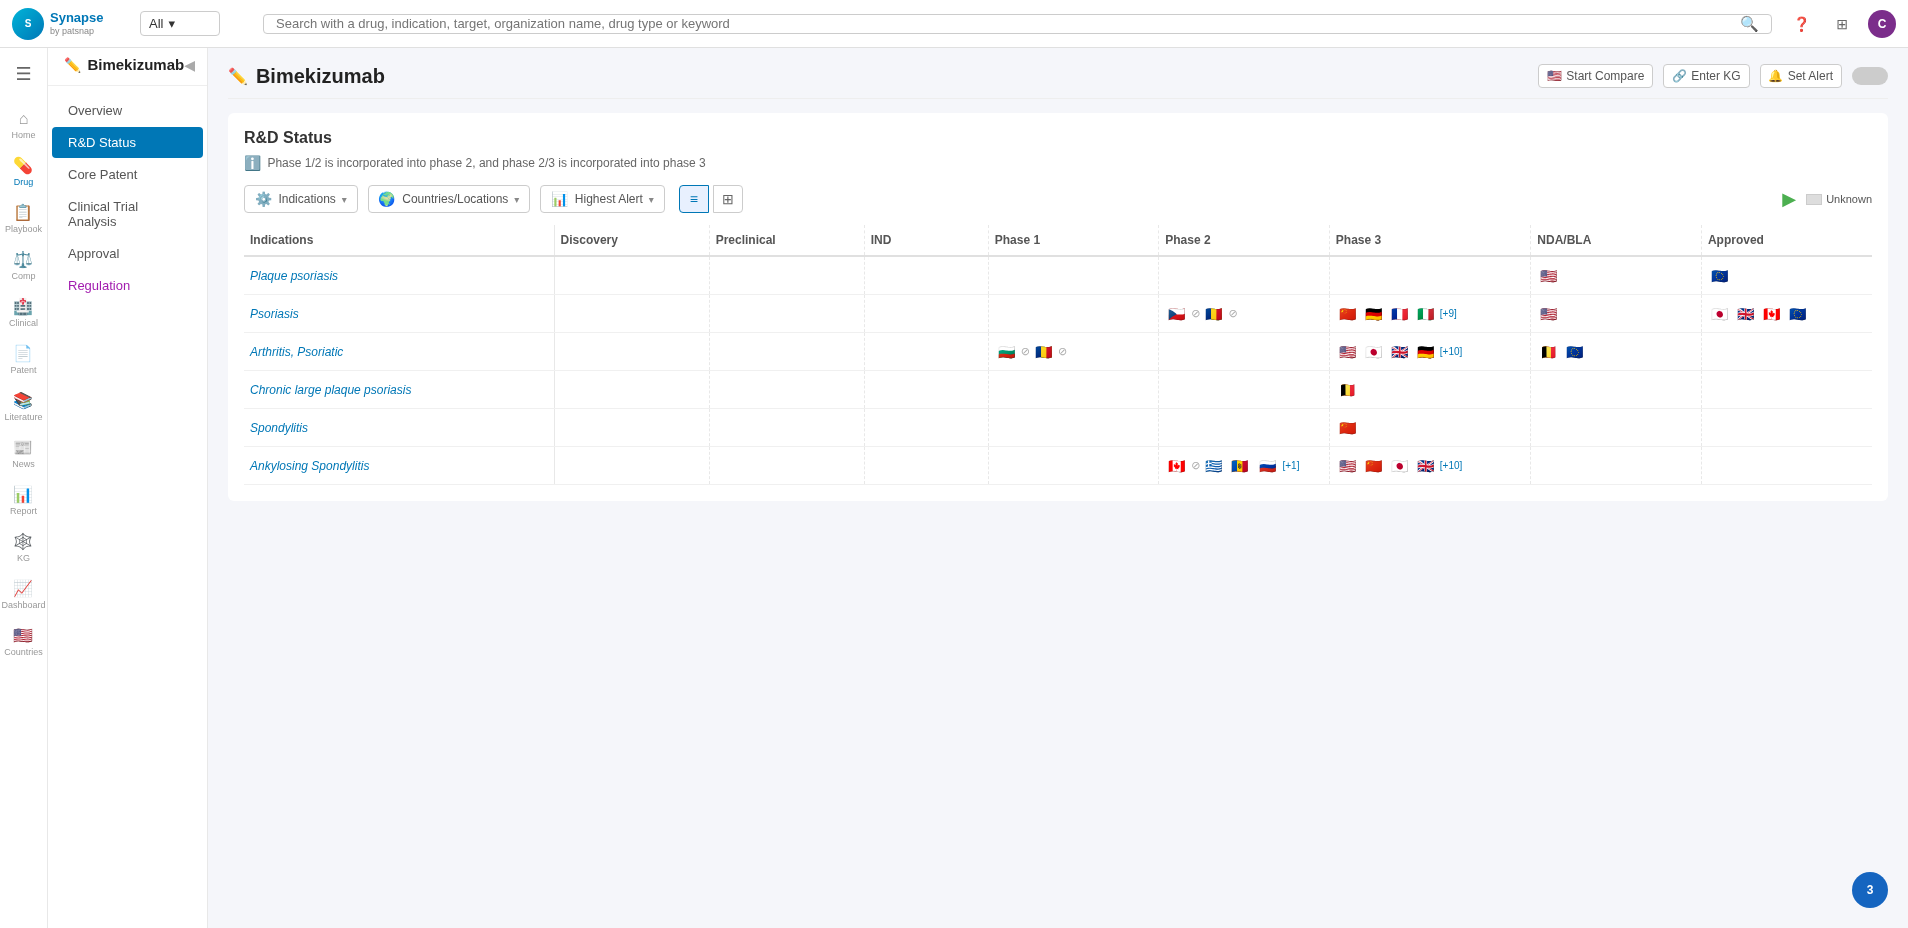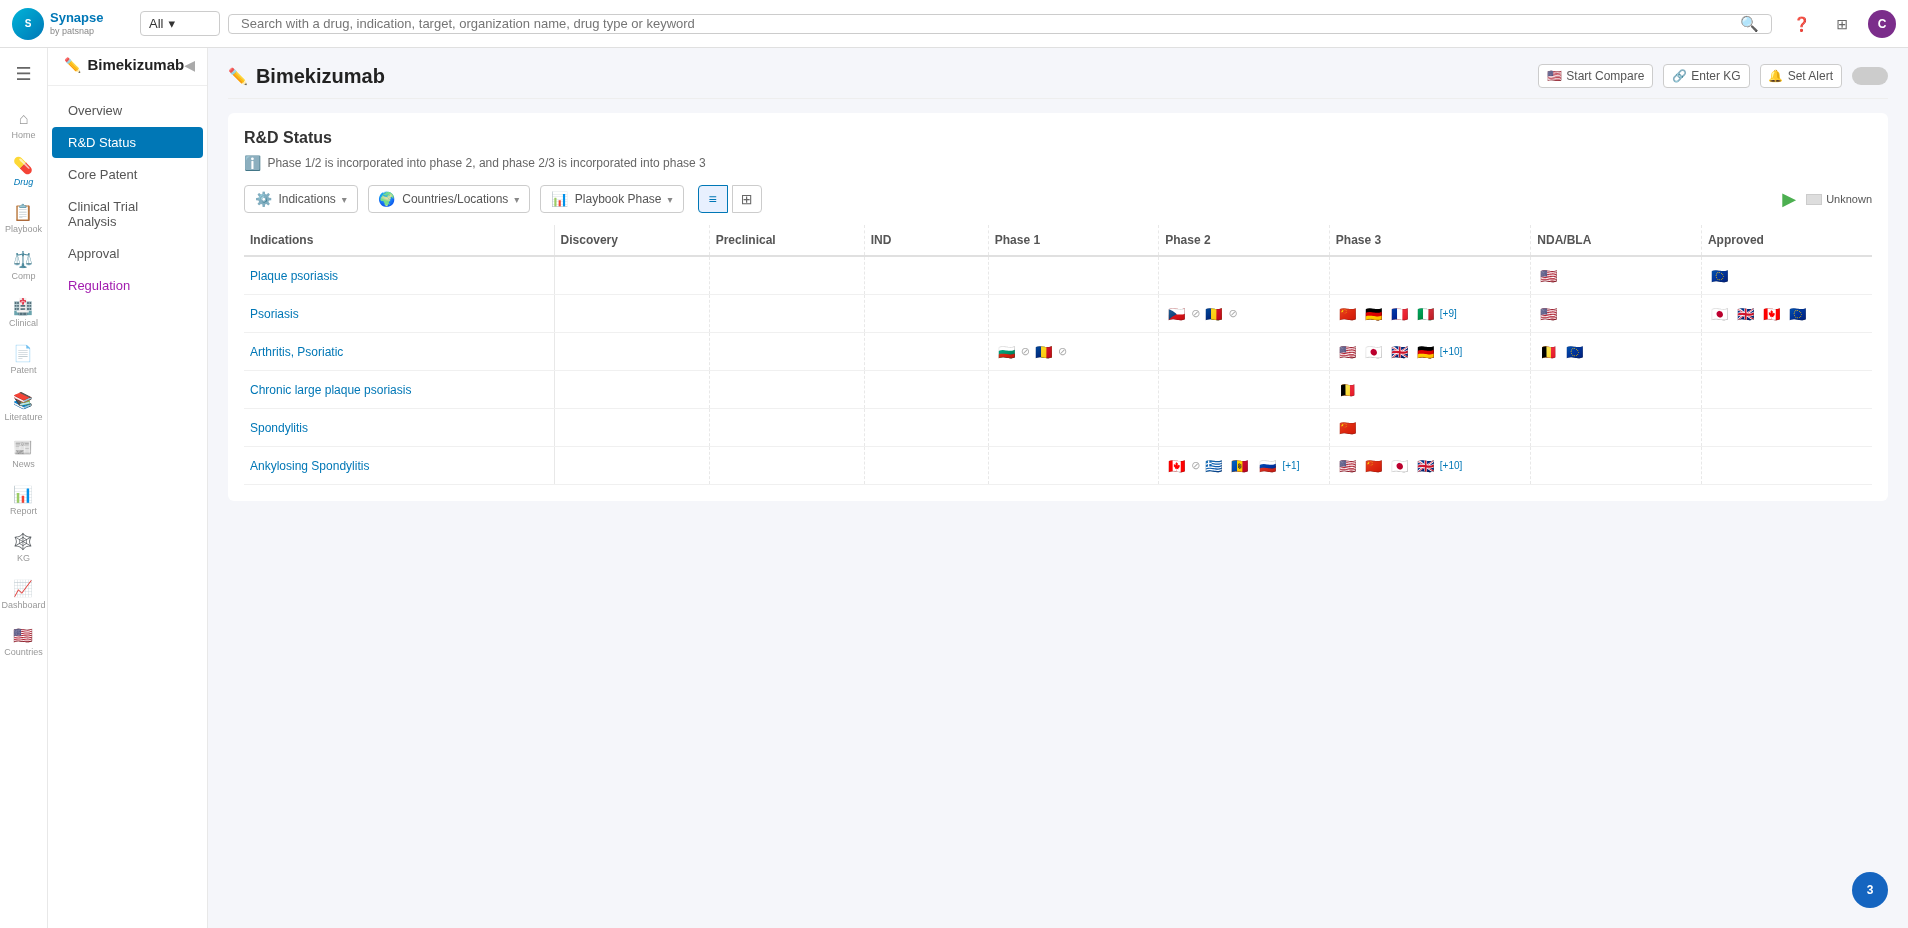--- a/index.html
+++ b/index.html
@@ -55,21 +55,21 @@
     .view-btn { width: 30px; height: 28px; display: flex; align-items: center; justify-content: center; border: 1px solid #ccc; cursor: pointer; background: #fff; font-size: 14px; color: #666; }
     .view-btn.active { background: #e8f0fe; color: #0077b6; border-color: #0077b6; }
     .view-btn:first-child { border-radius: 4px 0 0 4px; }
     .view-btn:last-child { border-radius: 0 4px 4px 0; }
 
     
     .rd-table { width: 100%; border-collapse: collapse; font-size: 12px; }
     .rd-table thead tr { border-bottom: 2px solid #e0e0e0; }
     .rd-table th { padding: 8px 6px; text-align: left; font-weight: 600; color: #555; font-size: 12px; background: #fff; }
     .rd-table td { padding: 10px 6px; vertical-align: middle; border-bottom: 1px solid #f0f0f0; }
-    .indication-link { color: #0077b6; cursor: pointer; text-decoration: none; font-size: 12px; }
+    .indication-link { color: #0077b6; cursor: pointer; text-decoration: none; font-size: 12px; font-style: italic; }
 
     
     .flag { display: inline-flex; align-items: center; justify-content: center; width: 22px; height: 15px; font-size: 14px; margin: 1px; }
     .more-badge { font-size: 10px; color: #0077b6; cursor: pointer; white-space: nowrap; }
 
     
     .col-indication { width: 200px; }
     .col-discovery { width: 100px; }
     .col-preclinical { width: 100px; }
     .col-ind { width: 80px; }
@@ -115,42 +115,42 @@
     <div class="logo-circle">S</div>
     <div>
       <div class="logo-text">Synapse</div>
       <div class="logo-sub">by patsnap</div>
     </div>
   </div>
   <div class="search-type">
     <span>All</span>
     <span>▾</span>
   </div>
-  <div class="search-bar" style="border:1px solid #ccc; border-radius:4px; padding:0 12px; flex:1; display:flex; align-items:center;">
+  <div class="search-bar" style="border:1px solid #ccc; border-radius:4px; padding:0 12px; flex:1; display:flex; align-items:center;margin-left:35px;">
     <input type="text" style="border: none; outline: none; flex: 1 1 0%; font-size: 13px; color: rgb(153, 153, 153); background: transparent;" placeholder="Search with a drug, indication, target, organization name, drug type or keyword">
     <span style="color:#666;font-size:15px;cursor:pointer;">🔍</span>
   </div>
   <div class="nav-icons">
     <div class="nav-icon">❓</div>
     <div class="nav-icon">⊞</div>
     <div class="nav-avatar">C</div>
   </div>
 </div>
 
 <div class="body-wrap">
 
   <div class="sidebar-icons">
     <div class="sidebar-menu-icon">☰</div>
     <div class="sidebar-icon-item">
       <span class="icon-sym">⌂</span>
       <span class="icon-lbl">Home</span>
     </div>
     <div class="sidebar-icon-item active">
       <span class="icon-sym" style="color:#0077b6;">💊</span>
-      <span class="icon-lbl" style="color:#0077b6;font-style:italic;">Drug</span>
+      <span class="icon-lbl" style="color:#0077b6;">Drug</span>
     </div>
     <div class="sidebar-icon-item">
       <span class="icon-sym">📋</span>
       <span class="icon-lbl">Playbook</span>
     </div>
     <div class="sidebar-icon-item">
       <span class="icon-sym">⚖️</span>
       <span class="icon-lbl">Comp</span>
     </div>
     <div class="sidebar-icon-item">
@@ -242,21 +242,21 @@
           <span>Indications</span>
           <span class="chevron">▾</span>
         </div>
         <div class="filter-btn">
           <span class="filter-icon">🌍</span>
           <span>Countries/Locations</span>
           <span class="chevron">▾</span>
         </div>
         <div class="filter-btn">
           <span class="filter-icon">📊</span>
-          <span>Playbook Phase</span>
+          <span>Highest Alert</span>
           <span class="chevron">▾</span>
         </div>
         <div class="view-toggle">
           <div class="view-btn active">≡</div>
           <div class="view-btn">⊞</div>
         </div>
         <div style="flex:1;"></div>
         <div style="color:#4caf50;font-size:18px;">▶</div>
         <div style="display:flex;align-items:center;gap:4px;font-size:11px;color:#555;">
           <div style="width:16px;height:11px;background:#ddd;border:1px solid #ccc;"></div>

